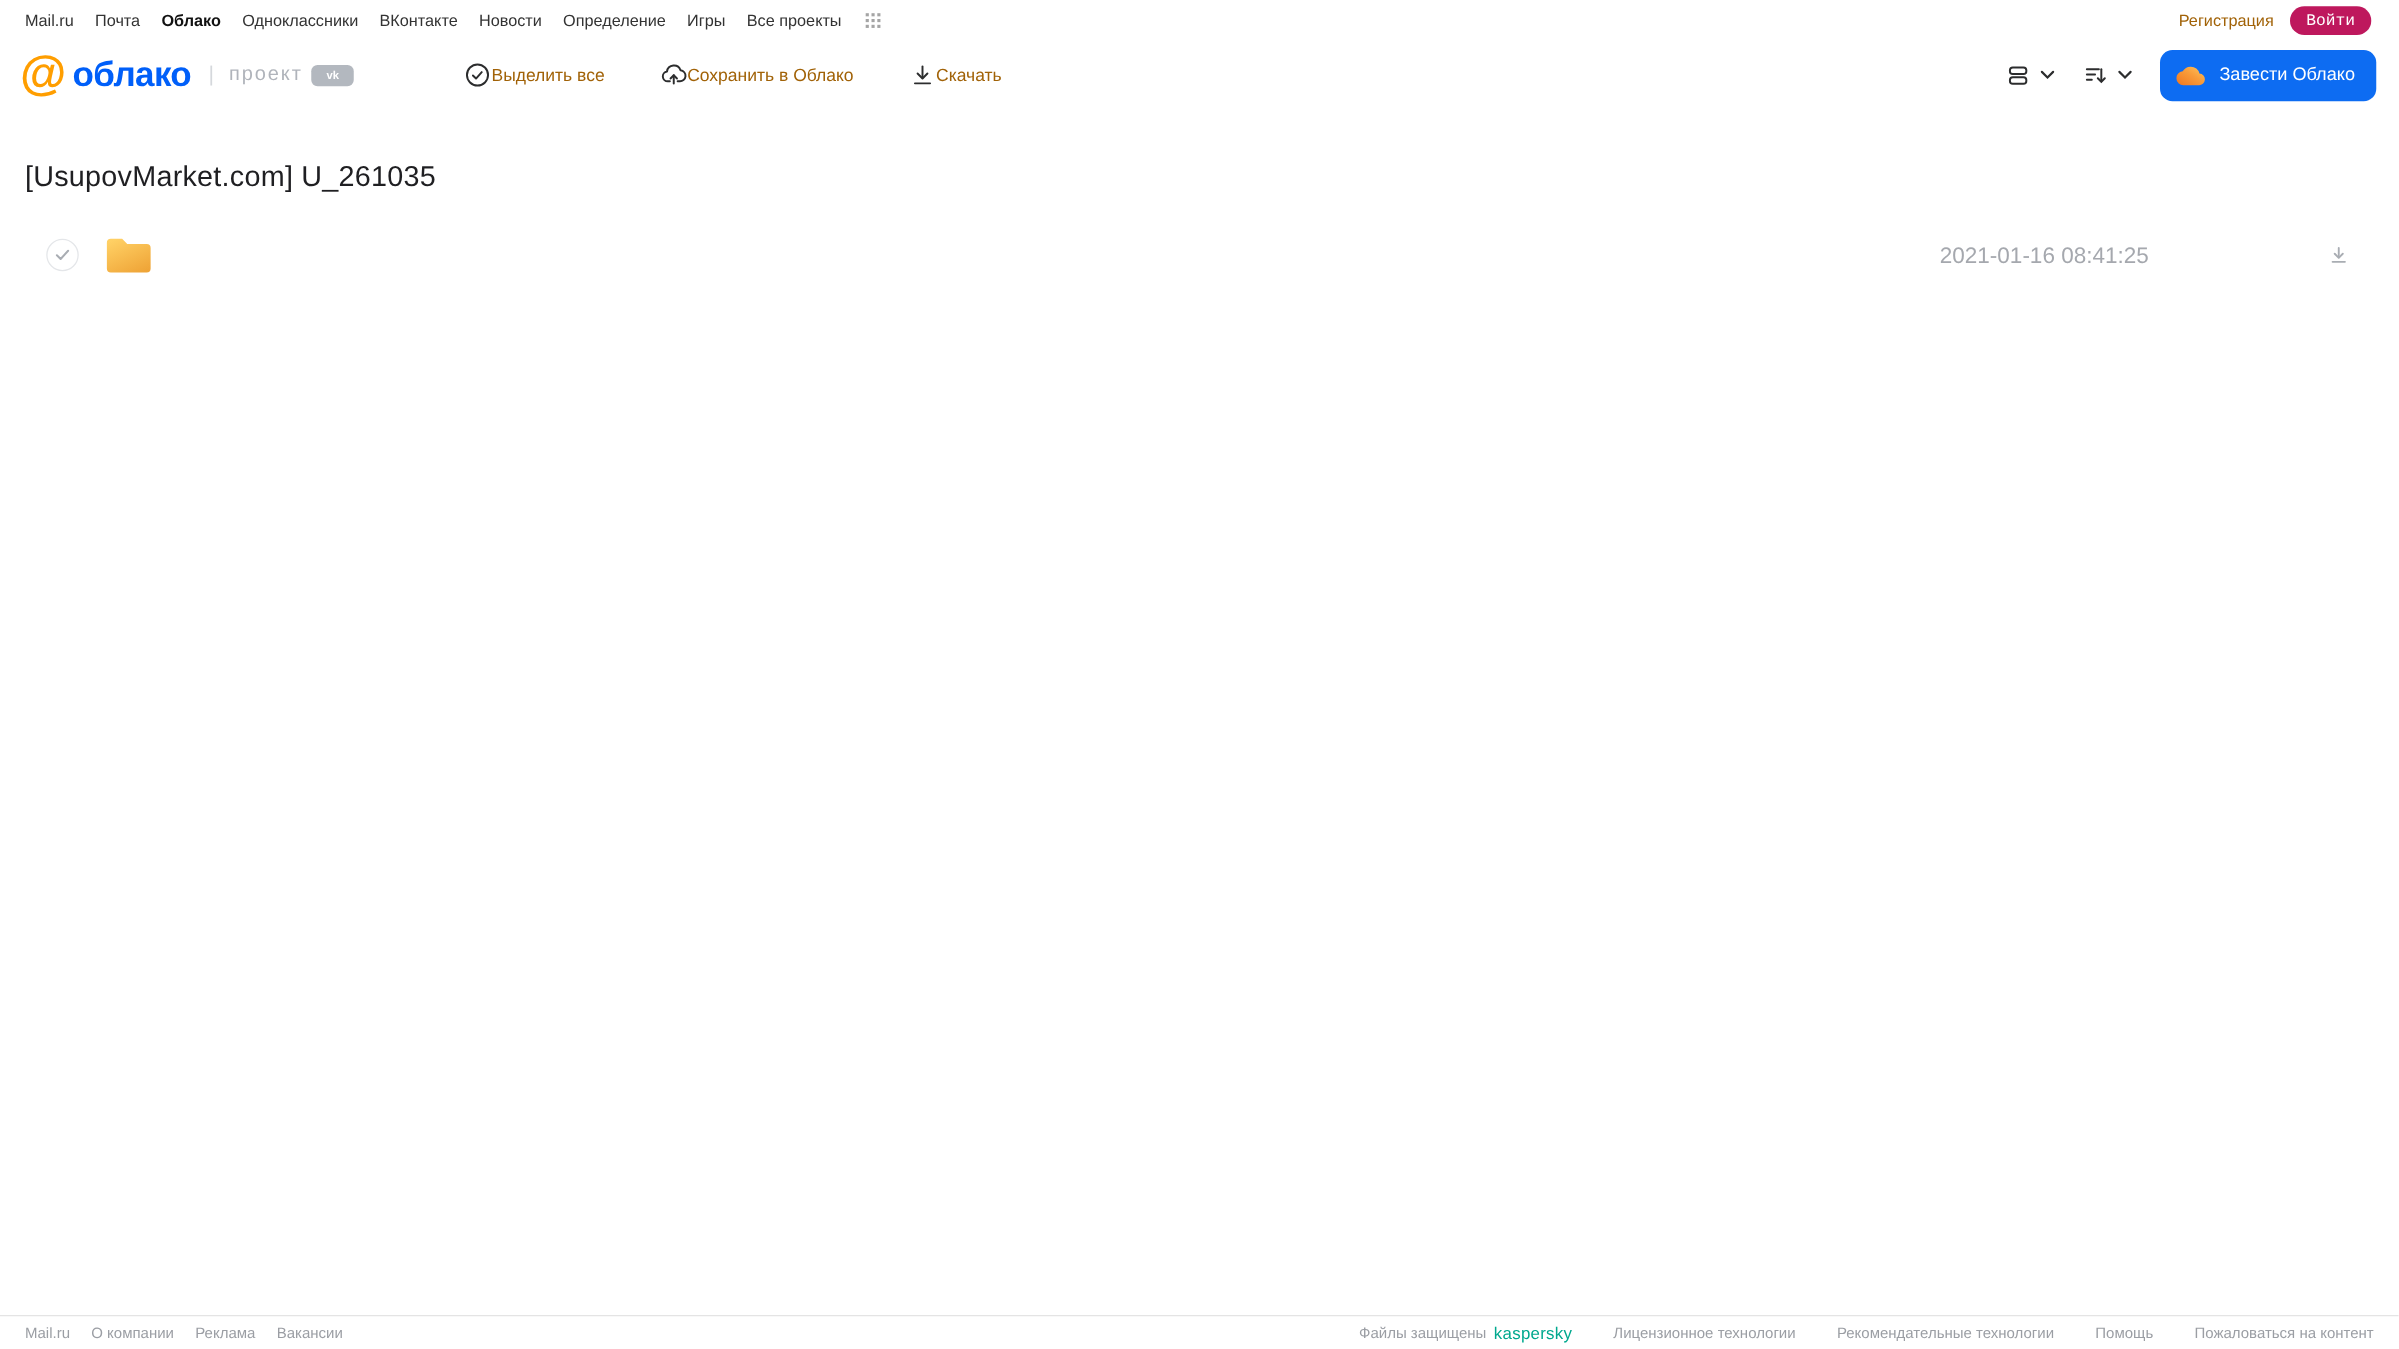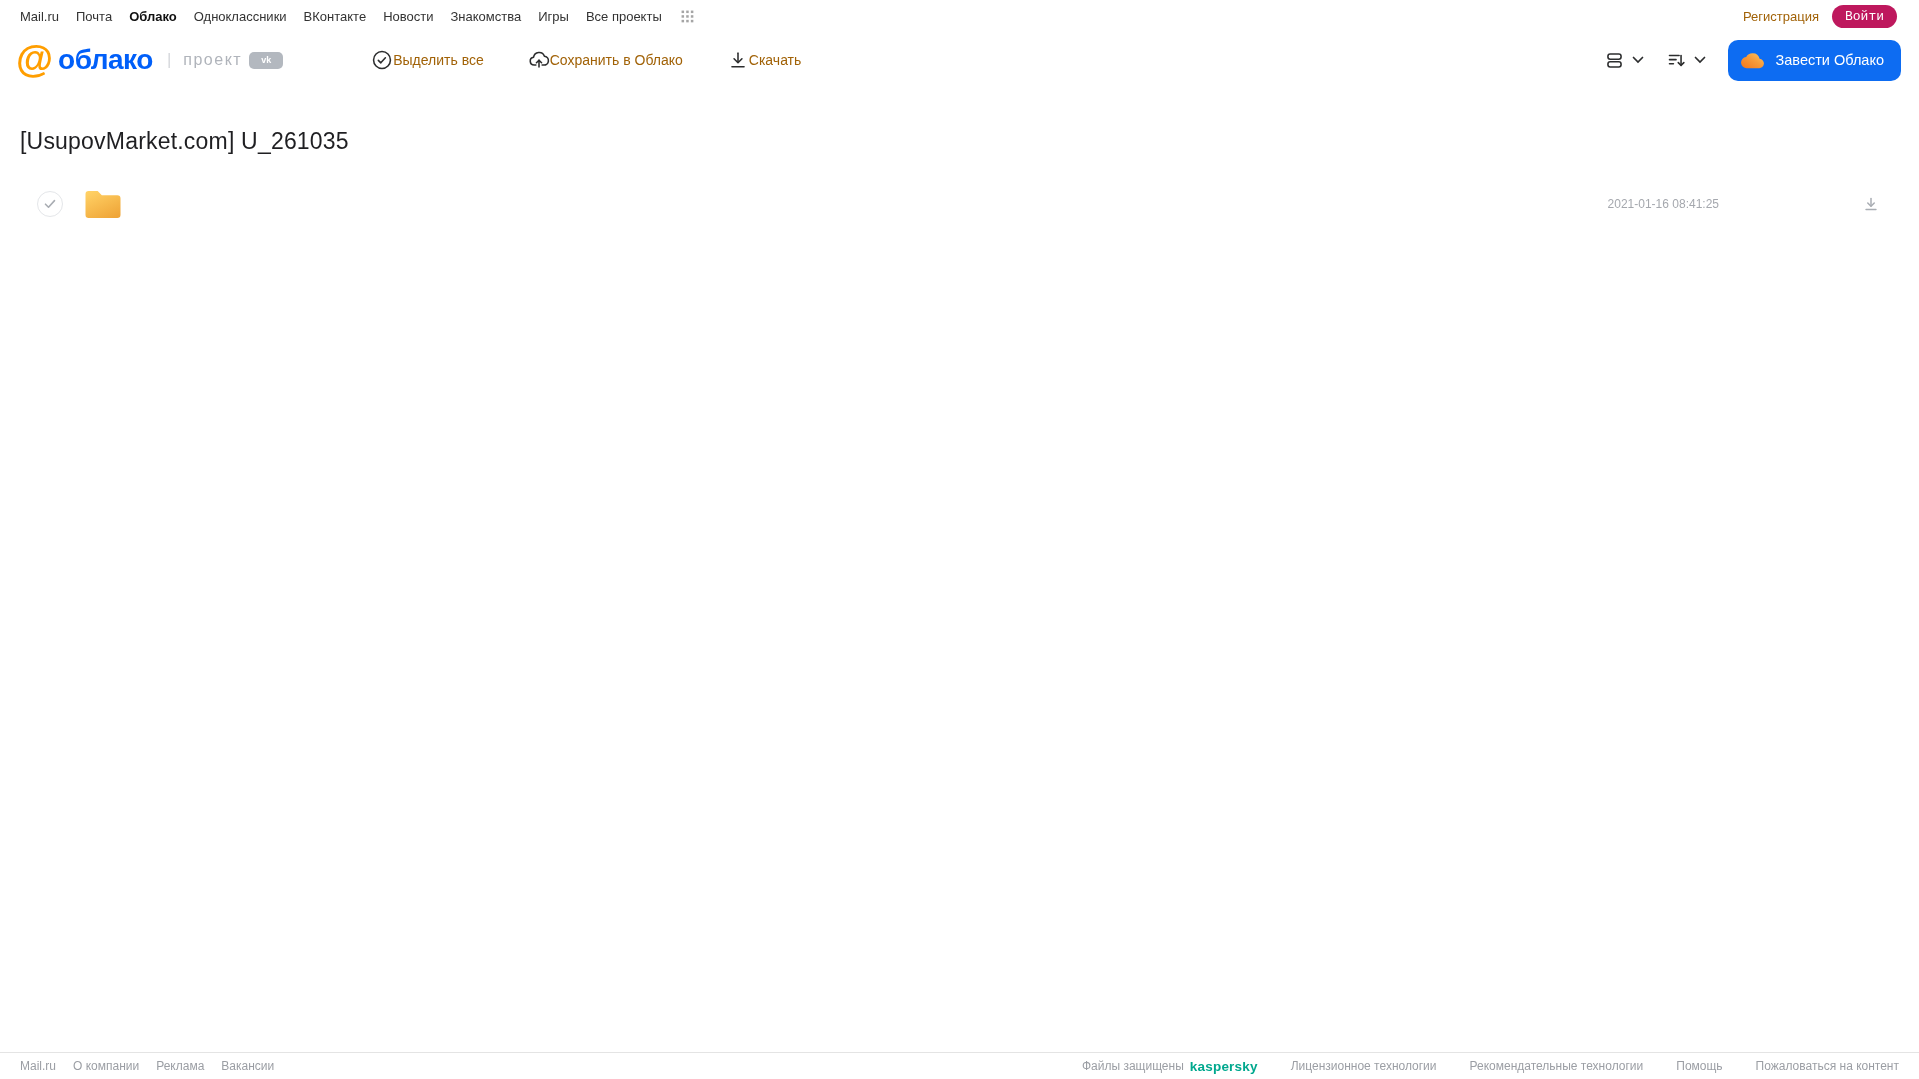--- a/index.html
+++ b/index.html
@@ -91,54 +91,54 @@
   }
   .row-checkbox {
     width: 26px; height: 26px; border-radius: 50%;
     border: 1px solid #e4e6e9; background: #fff;
     display: flex; align-items: center; justify-content: center;
     flex: 0 0 auto; cursor: pointer;
   }
   .folder-icon { margin-left: 21px; display: inline-flex; flex: 0 0 auto; }
   .file-name { margin-left: 24px; font-size: 13px; color: #333; }
   .row-right { margin-left: auto; display: flex; align-items: center; }
-  .file-date { font-size: 12px; color: #a5a8ae; }
+  .file-date { font-size: 18px; color: #a5a8ae; }
   .row-dl { margin-left: 143px; margin-right: 13px; display: inline-flex; cursor: pointer; }
 
   
   .footer {
     position: absolute; left: 0; right: 0; bottom: 0;
     height: 27px;
     border-top: 1px solid #e4e4e4;
     display: flex; align-items: center;
     padding: 0 20px;
     font-size: 12px; color: #9b9ea4;
     background: #fff;
   }
   .footer a { color: #9b9ea4; text-decoration: none; cursor: pointer; }
   .footer-left { display: flex; align-items: center; gap: 17px; }
   .footer-right { margin-left: auto; display: flex; align-items: center; gap: 33px; }
   .kaspersky-wrap { display: flex; align-items: center; gap: 6px; }
   .kaspersky-logo {
-    color: #00a88e; font-weight: 700; font-size: 13.5px; letter-spacing: 0.2px;
+    color: #00a88e; font-weight: 400; font-size: 13.5px; letter-spacing: 0.2px;
     cursor: pointer;
   }
 </style>
 </head>
 <body>
 
 <div class="topnav">
   <div class="topnav-links">
     <a>Mail.ru</a>
     <a>Почта</a>
     <a class="active">Облако</a>
     <a>Одноклассники</a>
     <a>ВКонтакте</a>
     <a>Новости</a>
-    <a>Знакомства</a>
+    <a>Определение</a>
     <a>Игры</a>
     <a>Все проекты</a>
     <span class="grid-icon">
       <svg width="13" height="13" viewBox="0 0 14 14" fill="#a5a5a5">
         <rect x="0.6" y="0.6" width="2.7" height="2.7"></rect>
           <rect x="5.6" y="0.6" width="2.7" height="2.7"></rect>
           <rect x="10.6" y="0.6" width="2.7" height="2.7"></rect>
         <rect x="0.6" y="5.6" width="2.7" height="2.7"></rect>
           <rect x="5.6" y="5.6" width="2.7" height="2.7"></rect>
           <rect x="10.6" y="5.6" width="2.7" height="2.7"></rect>

